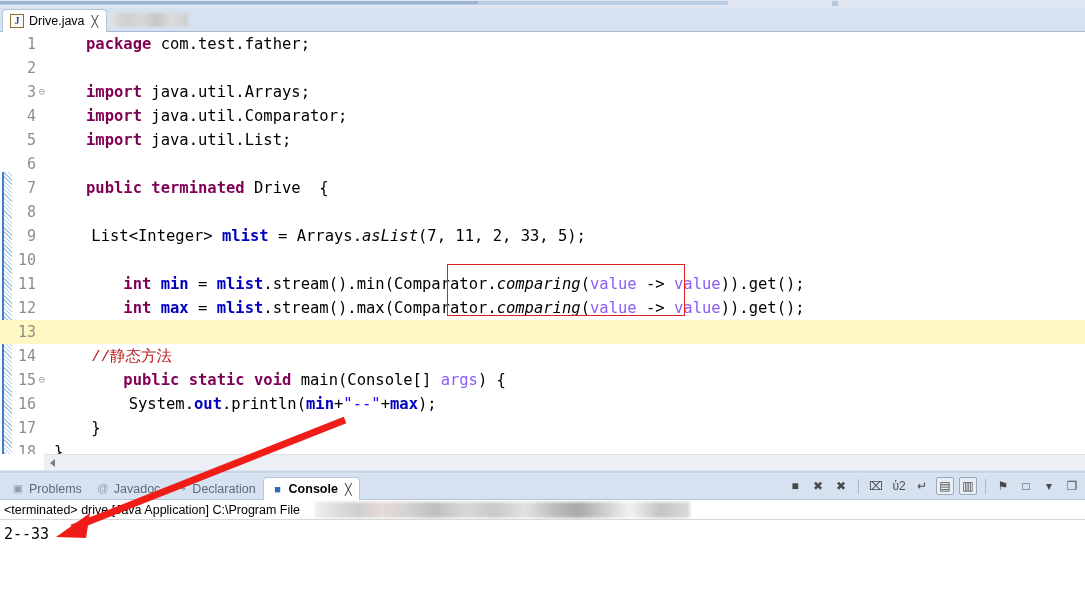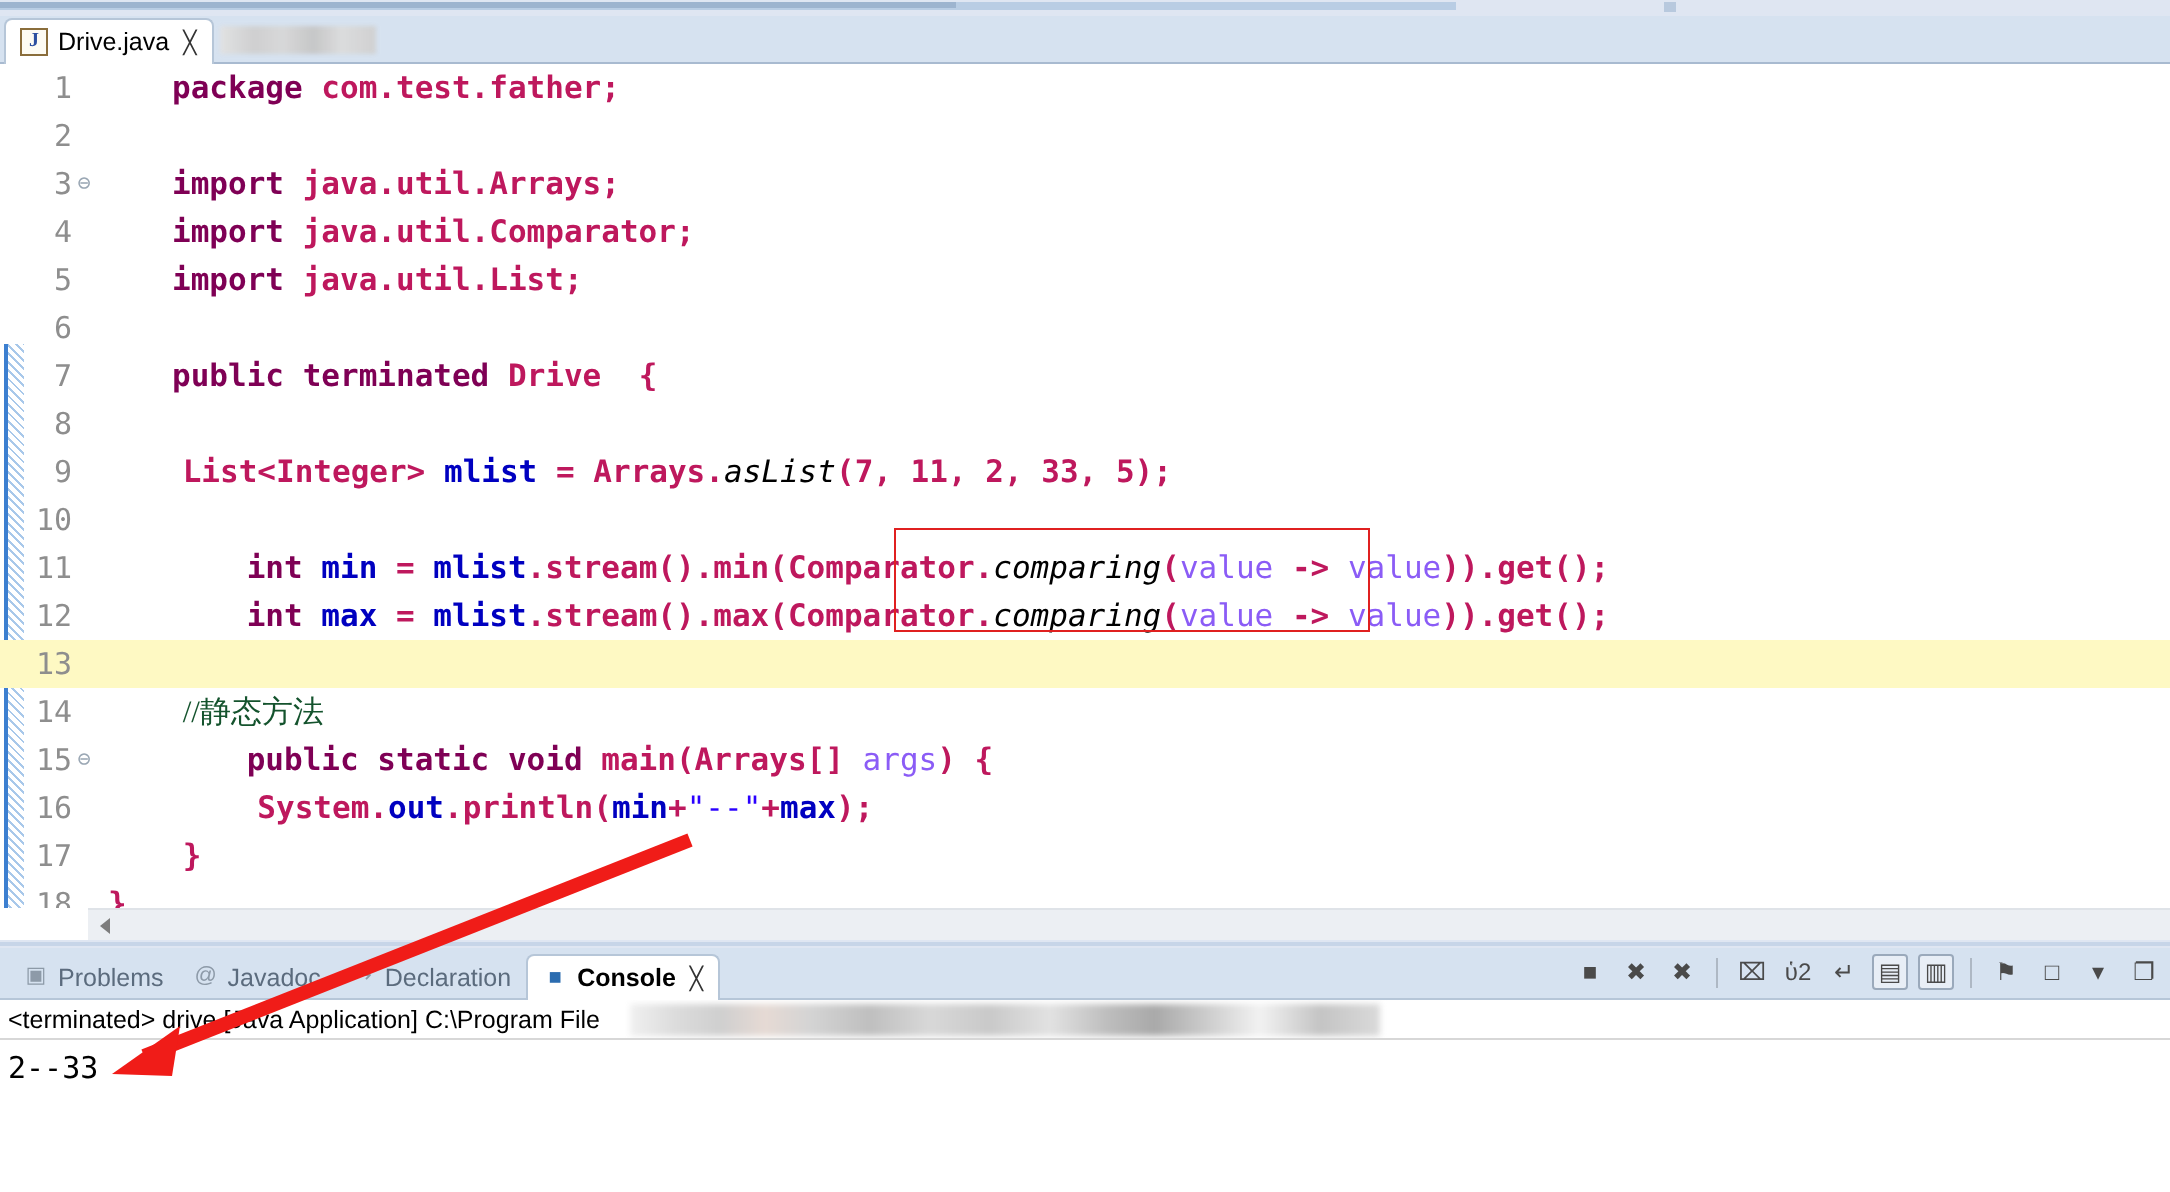--- a/index.html
+++ b/index.html
@@ -130,23 +130,23 @@
   .src {
     display: inline-block;
     padding-left: 6px;
     color: #000000;
     white-space: pre;
   }
   .kw   { color: #7f0055; font-weight: bold; margin-left: 32px; }
   .fld  { color: #0000c0; font-weight: bold; }
   .mth  { color: #000000; font-style: italic; }
   .str  { color: #2a00ff; }
-  .cmt  { color: #14532d; font-family: Liberation Serif, serif; }
+  .cmt  { color: #b91c1c; font-family: Liberation Mono, monospace; }
   .par  { color: #8b5cf6; }
-  .plain{ color: #be185d; font-weight: bold; }
+  .plain{ color: #000000; }
 
   
   .red-box {
     position: absolute;
     left: 447px; top: 232px;
     width: 238px; height: 52px;
     border: 1.6px solid #e02020;
     pointer-events: none;
   }
 
@@ -291,21 +291,21 @@
         <div class="line"><span class="ln">5</span><span class="fold"></span><span class="src"><span class="kw">import </span><span class="plain">java.util.List;</span></span></div>
         <div class="line"><span class="ln">6</span><span class="fold"></span><span class="src"></span></div>
         <div class="line"><span class="ln">7</span><span class="fold"></span><span class="src"><span class="kw">public terminated </span><span class="plain">Drive</span><span class="plain">  {</span></span></div>
         <div class="line"><span class="ln">8</span><span class="fold"></span><span class="src"></span></div>
         <div class="line"><span class="ln">9</span><span class="fold"></span><span class="src"><span class="plain">    List&lt;Integer&gt; </span><span class="fld">mlist</span><span class="plain"> = Arrays.</span><span class="mth">asList</span><span class="plain">(7, 11, 2, 33, 5);</span></span></div>
         <div class="line"><span class="ln">10</span><span class="fold"></span><span class="src"></span></div>
         <div class="line"><span class="ln">11</span><span class="fold"></span><span class="src"><span class="plain">    </span><span class="kw">int </span><span class="fld">min</span><span class="plain"> = </span><span class="fld">mlist</span><span class="plain">.stream().min(Comparator.</span><span class="mth">comparing</span><span class="plain">(</span><span class="par">value</span><span class="plain"> -&gt; </span><span class="par">value</span><span class="plain">)).get();</span></span></div>
         <div class="line"><span class="ln">12</span><span class="fold"></span><span class="src"><span class="plain">    </span><span class="kw">int </span><span class="fld">max</span><span class="plain"> = </span><span class="fld">mlist</span><span class="plain">.stream().max(Comparator.</span><span class="mth">comparing</span><span class="plain">(</span><span class="par">value</span><span class="plain"> -&gt; </span><span class="par">value</span><span class="plain">)).get();</span></span></div>
         <div class="line current"><span class="ln">13</span><span class="fold"></span><span class="src"></span></div>
         <div class="line"><span class="ln">14</span><span class="fold"></span><span class="src"><span class="plain">    </span><span class="cmt">//静态方法</span></span></div>
-        <div class="line"><span class="ln">15</span><span class="fold">⊖</span><span class="src"><span class="plain">    </span><span class="kw">public static void </span><span class="plain">main(Arrays[] </span><span class="par">args</span><span class="plain">) {</span></span></div>
+        <div class="line"><span class="ln">15</span><span class="fold">⊖</span><span class="src"><span class="plain">    </span><span class="kw">public static void </span><span class="plain">main(Console[] </span><span class="par">args</span><span class="plain">) {</span></span></div>
         <div class="line"><span class="ln">16</span><span class="fold"></span><span class="src"><span class="plain">        System.</span><span class="fld">out</span><span class="plain">.println(</span><span class="fld">min</span><span class="plain">+</span><span class="str">"--"</span><span class="plain">+</span><span class="fld">max</span><span class="plain">);</span></span></div>
         <div class="line"><span class="ln">17</span><span class="fold"></span><span class="src"><span class="plain">    }</span></span></div>
         <div class="line"><span class="ln">18</span><span class="fold"></span><span class="src"><span class="plain">}</span></span></div>
       </div>
     <div class="red-box"></div>
 
     <div class="editor-left-bottom"></div>
     <div class="h-scroll">
       <div class="arrow-l"></div>
     </div>

